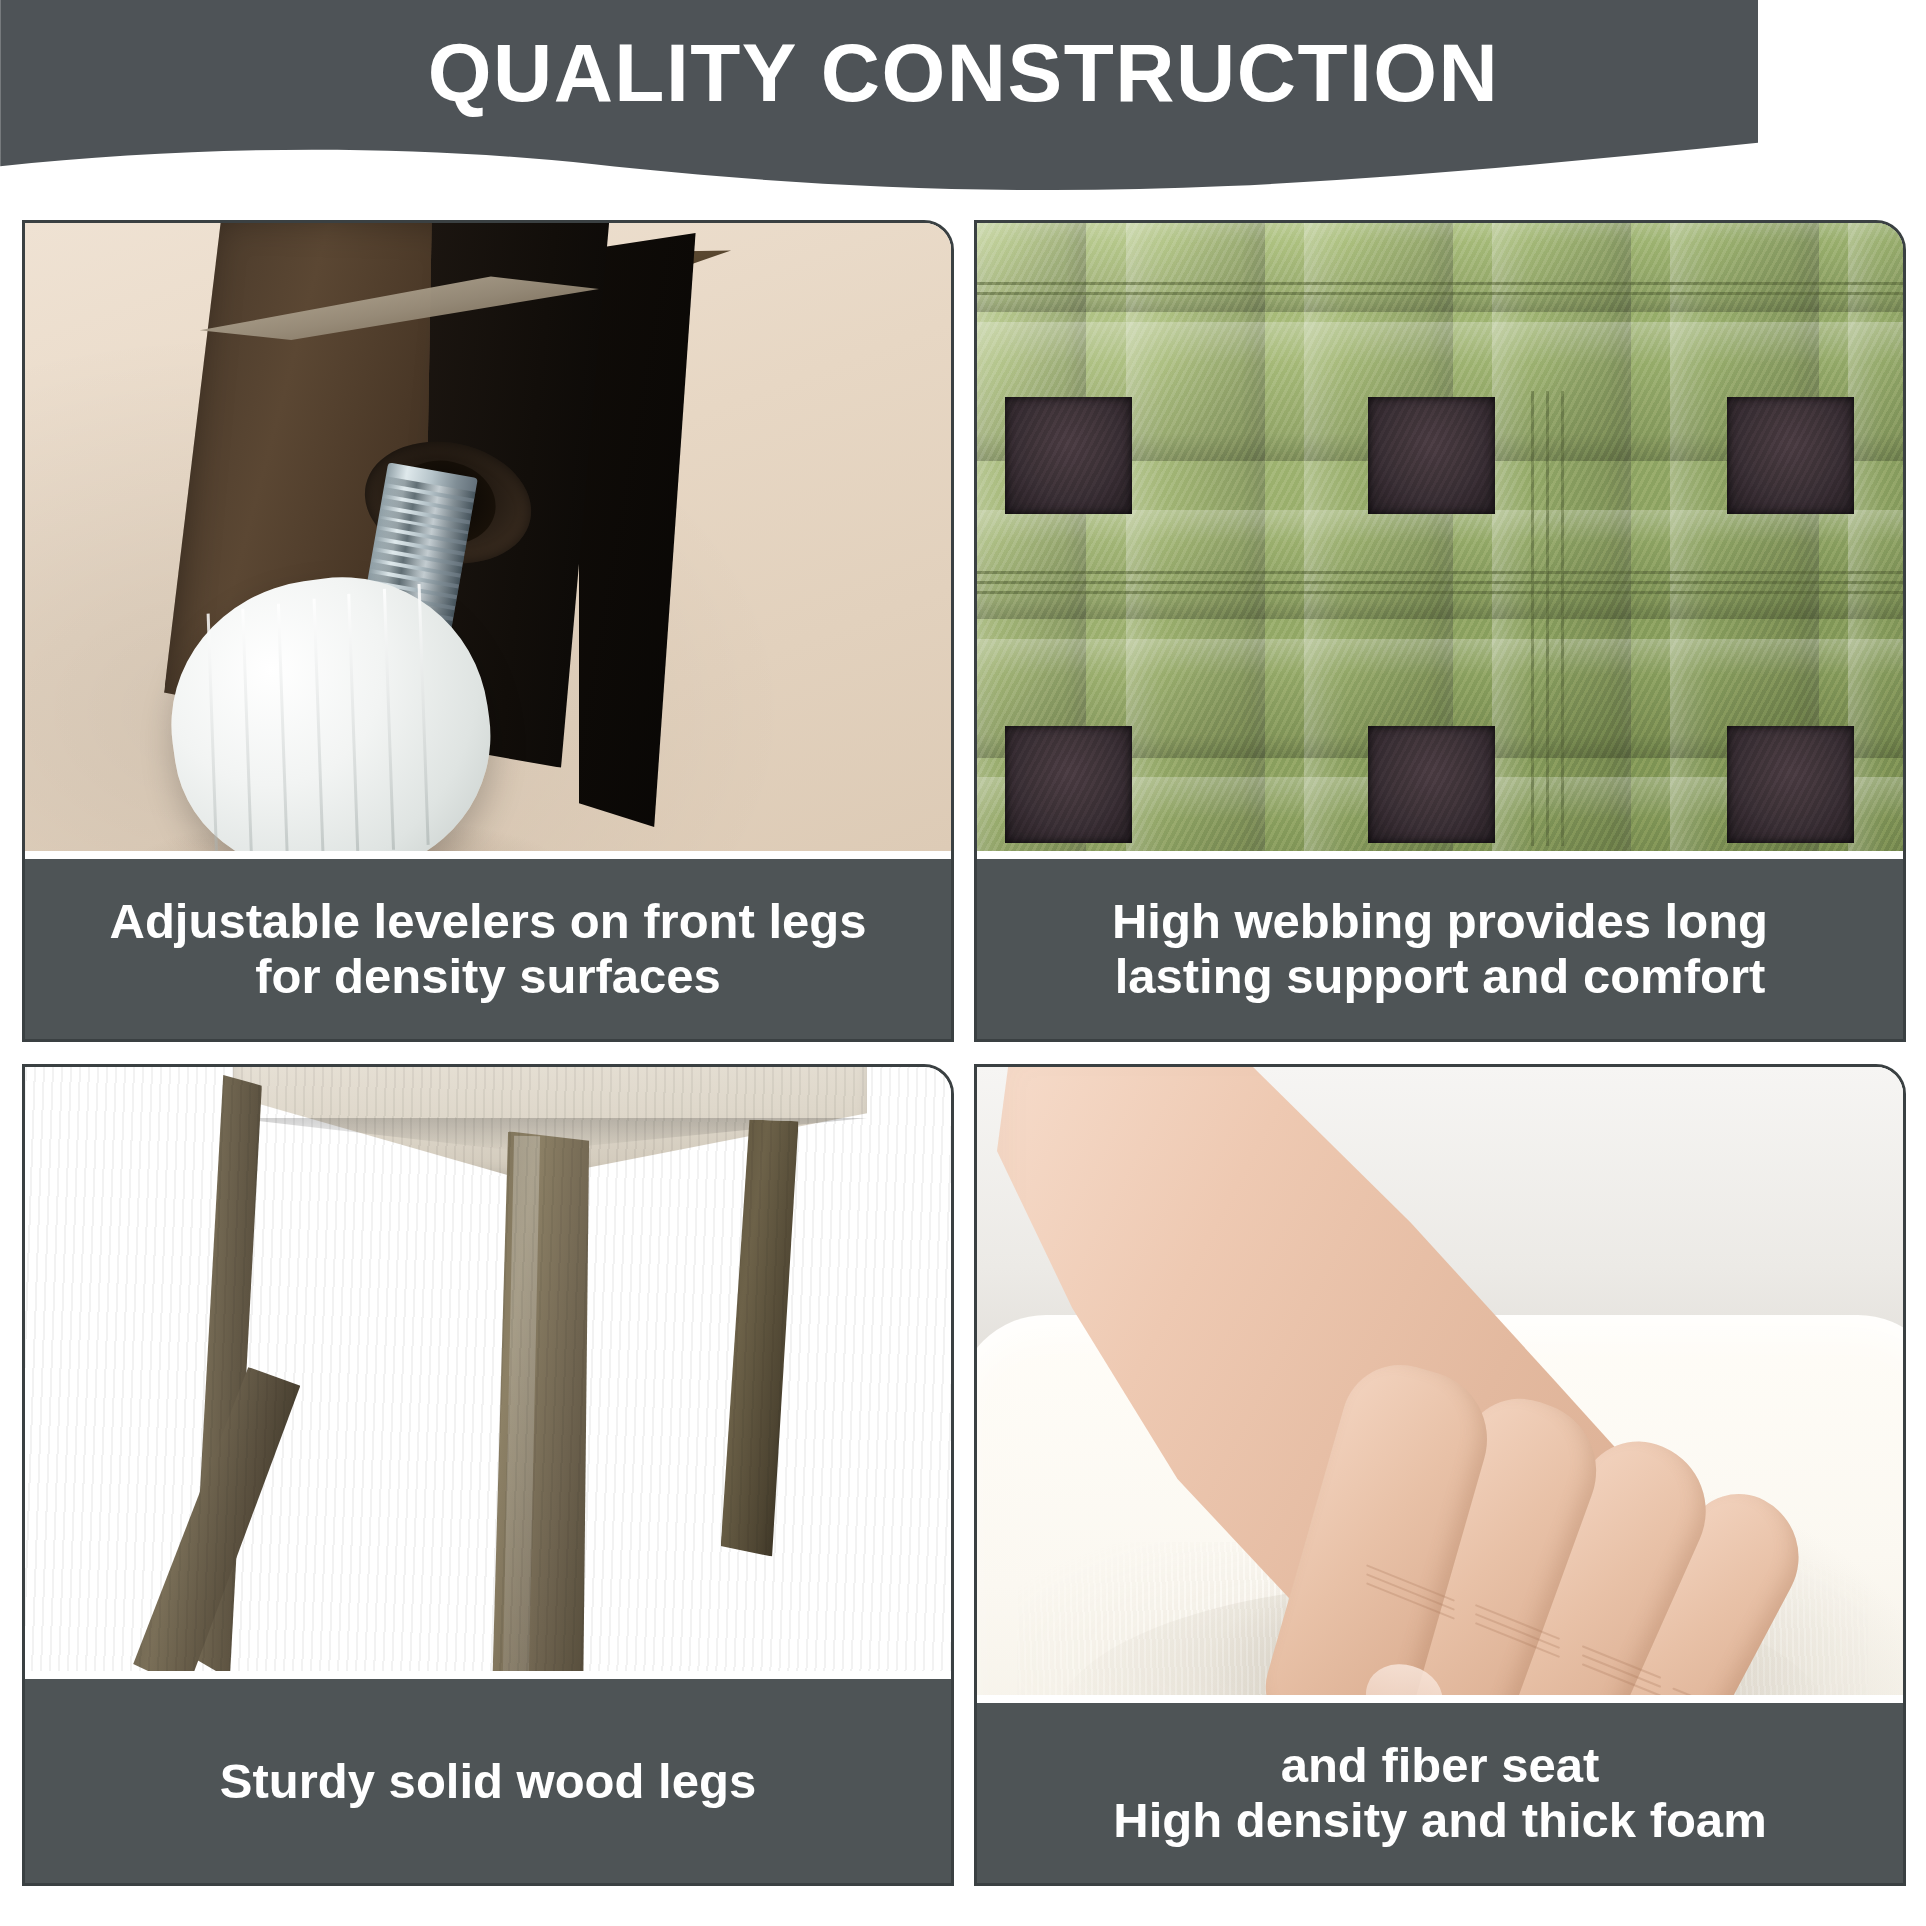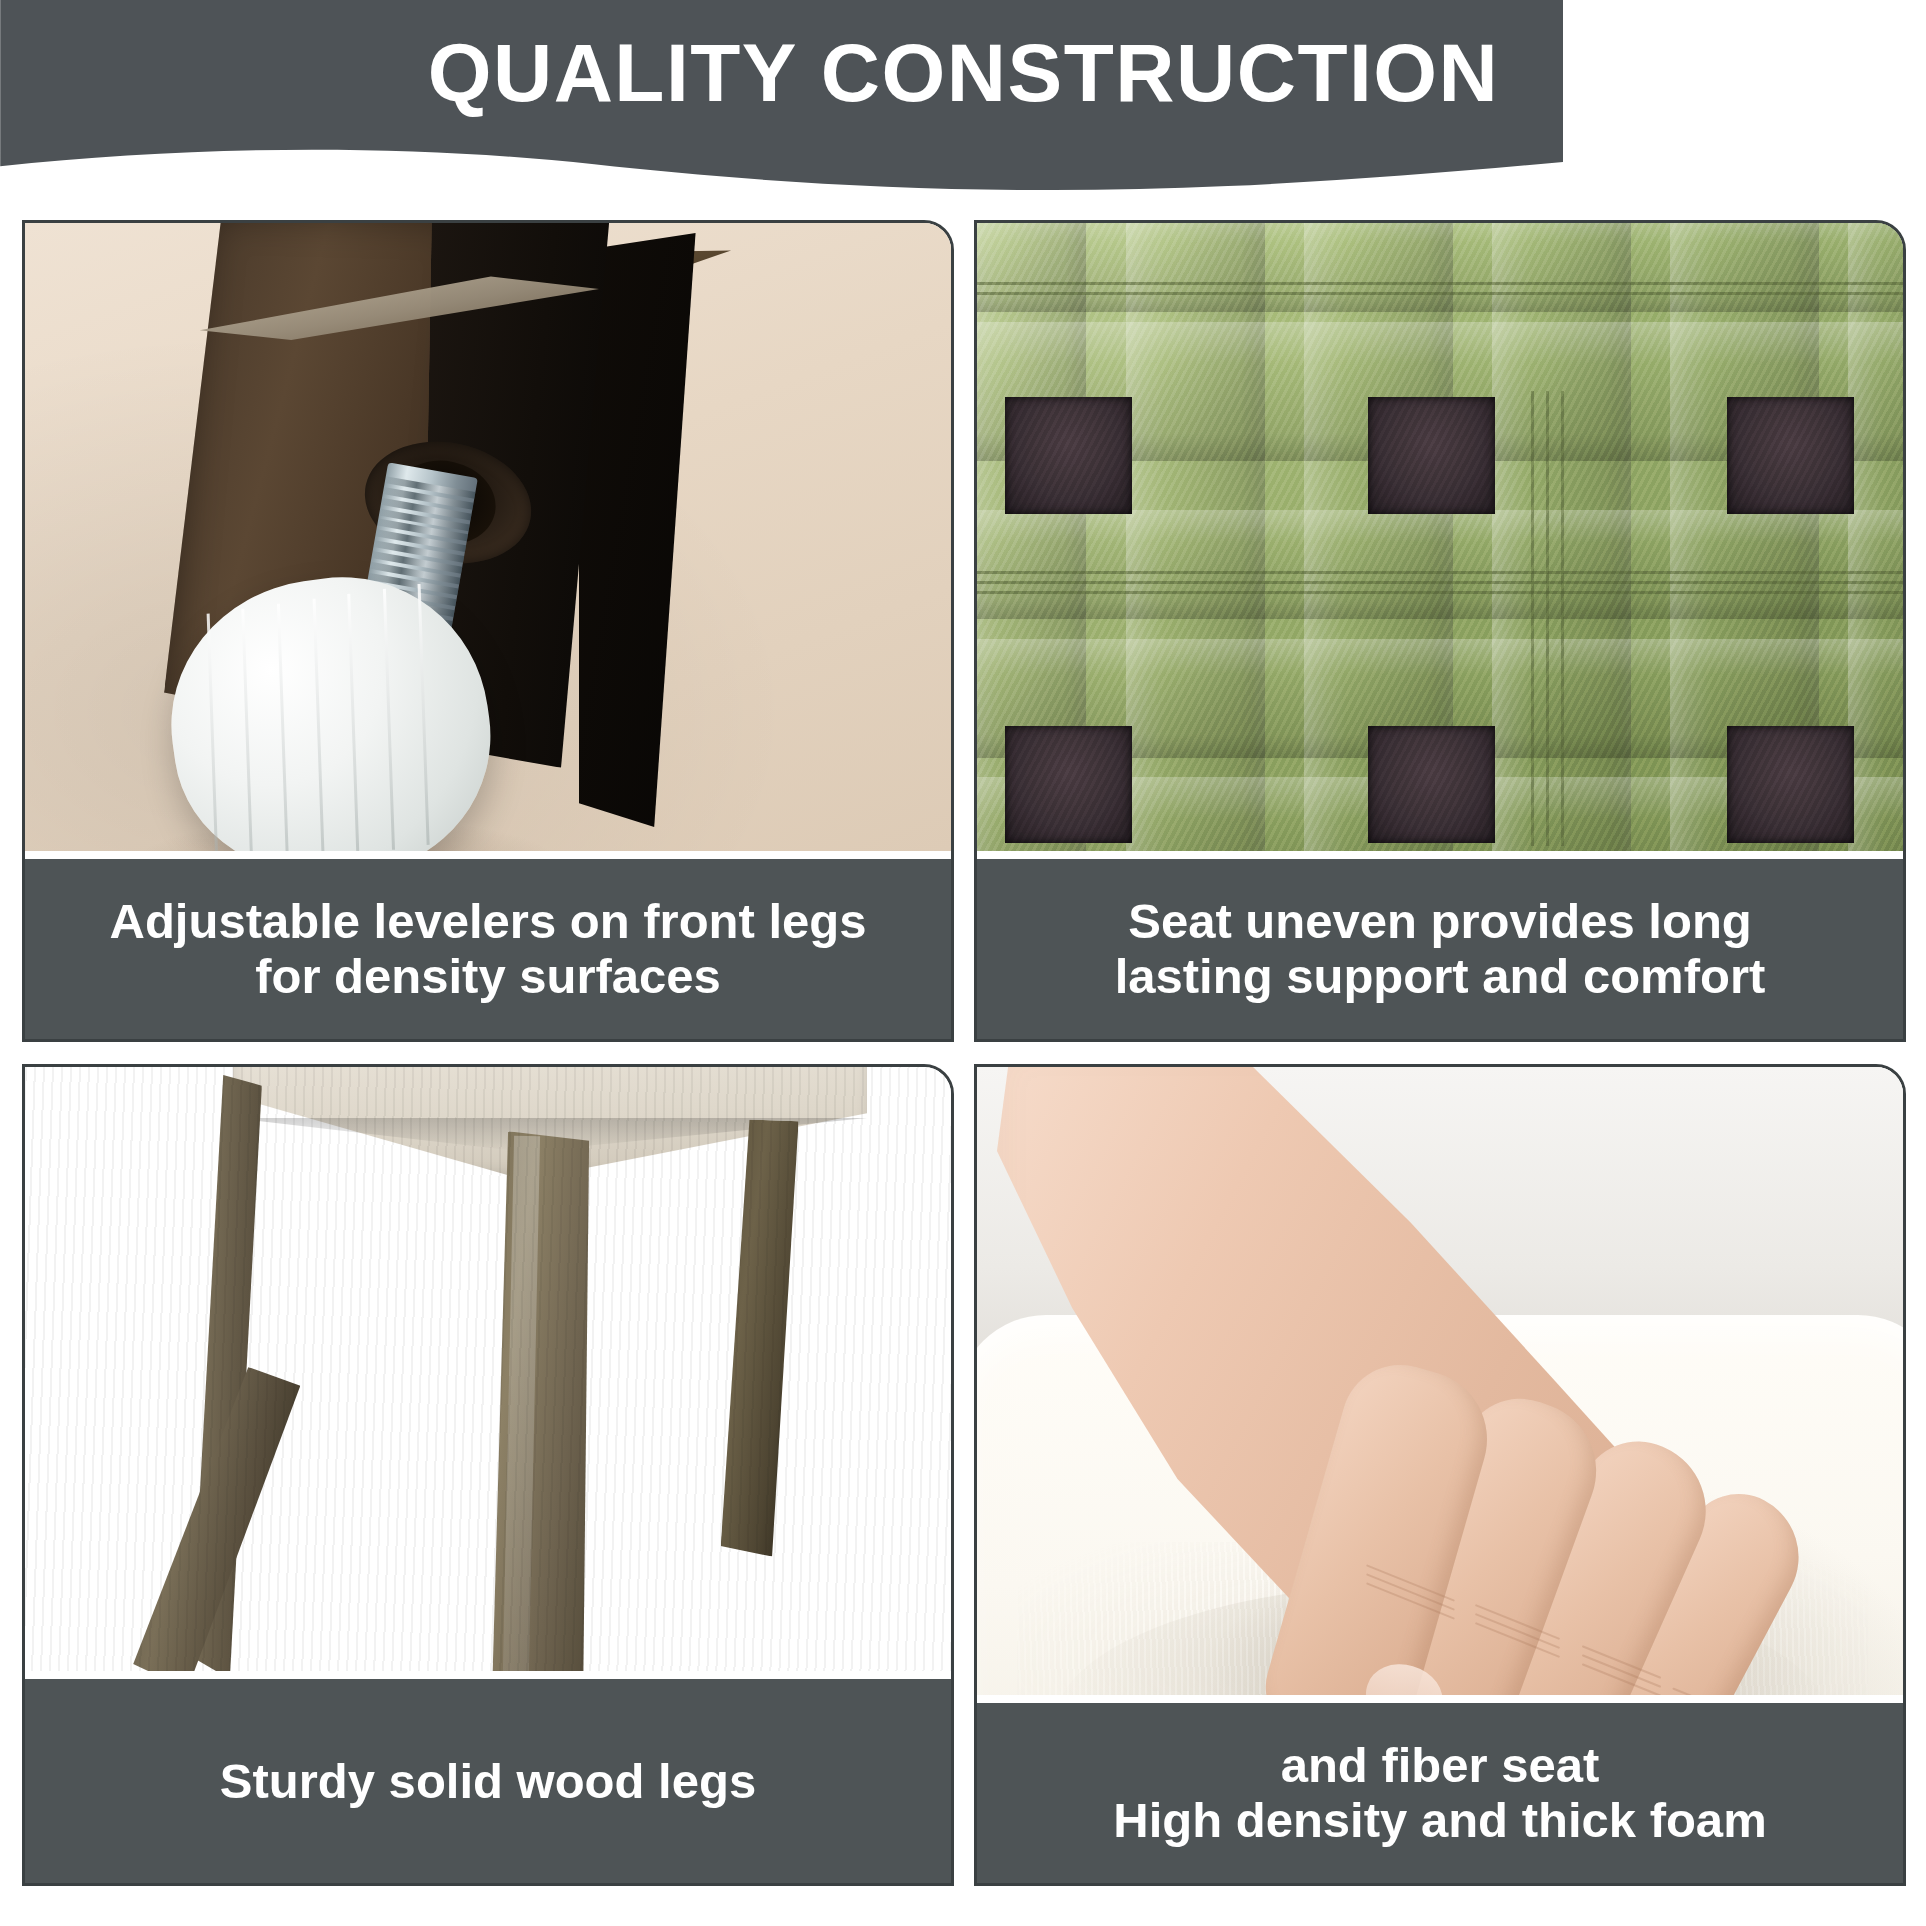--- a/index.html
+++ b/index.html
@@ -6,21 +6,21 @@
   body{
     width:1927px;height:1927px;
     background:#ffffff;
     font-family:"Liberation Sans", sans-serif;
     overflow:hidden;
     position:relative;
   }
 
   
   #header-banner{
-    position:absolute; left:0; top:0; width:1563px; height:198px;
+    position:absolute; left:0; top:0; width:1758px; height:198px;
     overflow:hidden;
   }
   #header-wave-svg{position:absolute;left:0;top:0;}
   #header-title{
     position:absolute; left:0; top:0; width:1927px; height:145px;
     display:flex; align-items:center; justify-content:center;
     color:#ffffff;
     font-size:82px;
     font-weight:bold;
     letter-spacing:1.5px;
@@ -395,21 +395,21 @@
           <div class="stitch" style="top: 358px; left: 0px; width: 932px;"></div>
           <div class="stitch" style="top: 368px; left: 0px; width: 932px;"></div>
           <div class="stitchv" style="left: 554px; top: 168px; height: 455px;"></div>
           <div class="stitchv" style="left: 569px; top: 168px; height: 455px;"></div>
           <div class="stitchv" style="left: 584px; top: 168px; height: 455px;"></div>
         </div>
       <div class="grainy"></div>
     </div>
     <div class="card-caption cap-2line">
       <div>
-        <span>Seat uneven provides long</span>
+        <span>High webbing provides long</span>
         <span>lasting support and comfort</span>
       </div>
     </div>
   </div>
 
   <div class="card">
     <div class="card-photo" id="photo-legs">
       <div class="seat"></div>
       <div class="seat-edge"></div>
       <div class="leg-left"></div>

